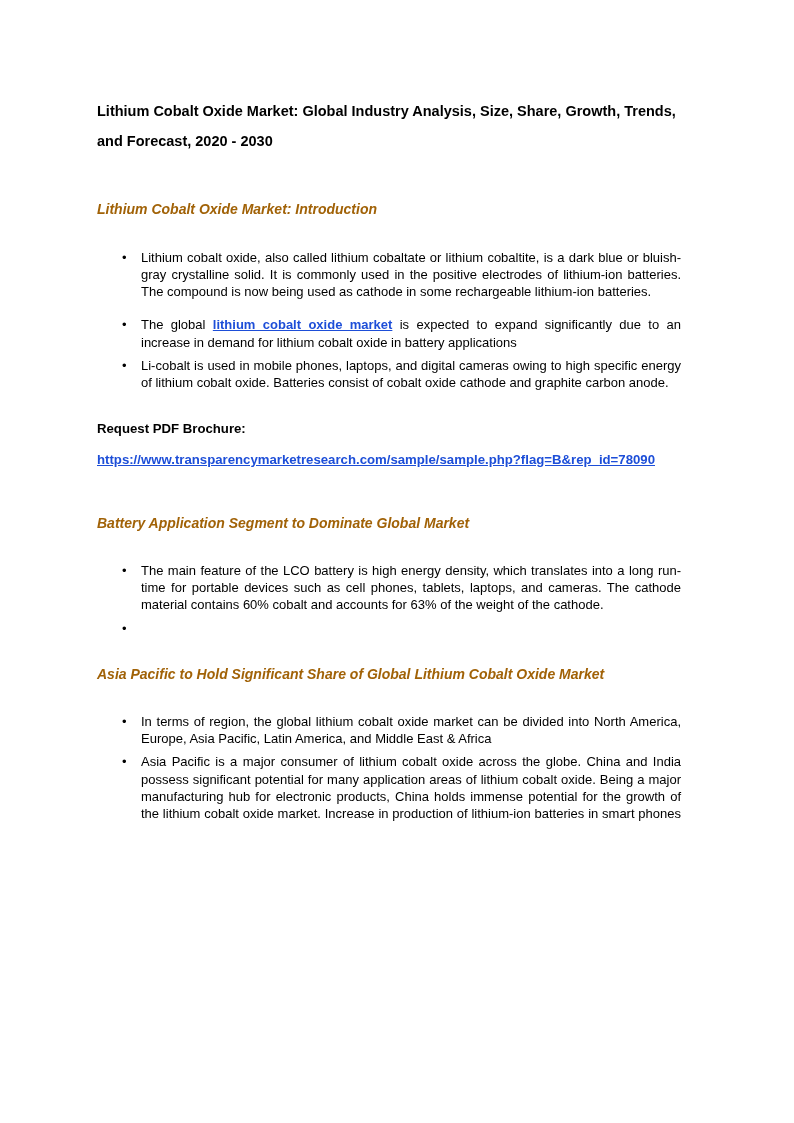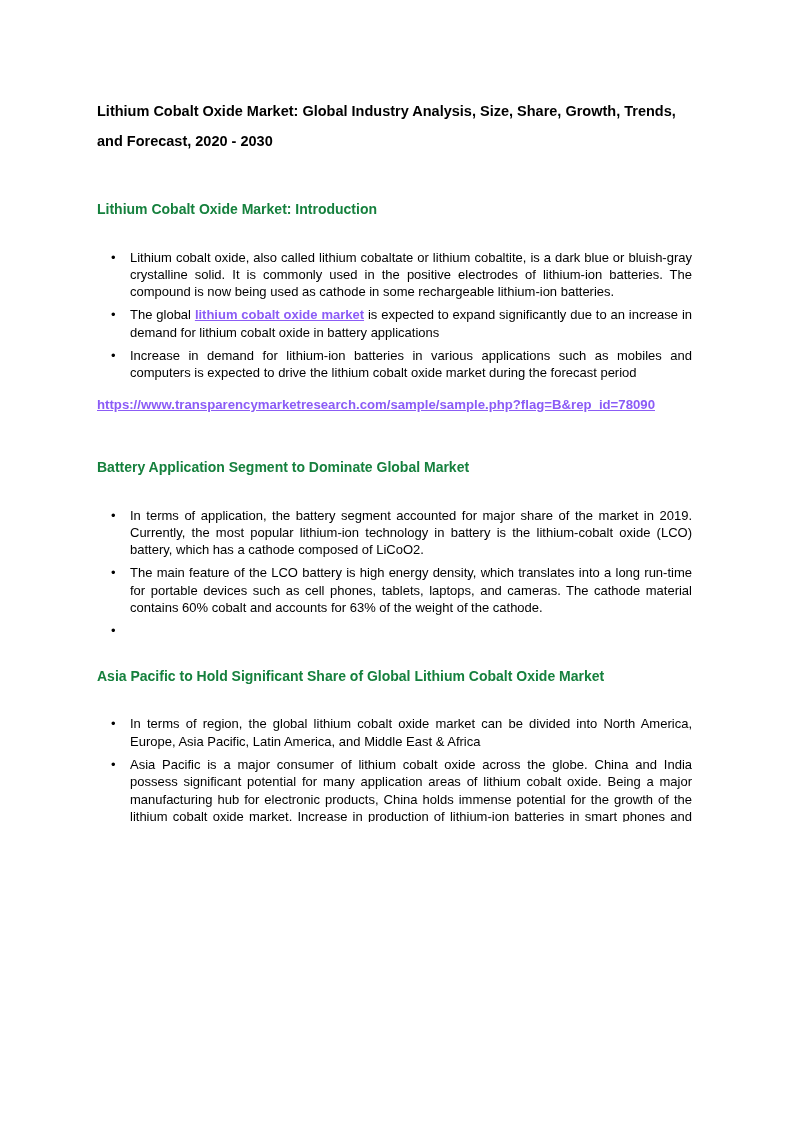--- a/index.html
+++ b/index.html
@@ -18,49 +18,50 @@
     overflow: hidden;
   }
   .doc-title {
     font-size: 14.5px;
     font-weight: bold;
     line-height: 2.05;
     margin: 0;
     color: #000000;
   }
   .section-heading {
-    color: #15803d;
+    color: #a16207;
     font-size: 14px;
     font-weight: bold;
     margin: 44px 0 30px 0;
     line-height: 1.3;
+    font-style: italic;
   }
   .section-heading.tight { margin-top: 28px; }
   .bullets {
     list-style: none;
-    margin: 5px;
+    margin: 16px;
     padding: 0;
   }
   .bullets li {
     position: relative;
     padding-left: 28px;
     font-size: 13px;
     line-height: 1.33;
     text-align: justify;
     margin: 0 0 6px 0;
     min-height: 17px;
   }
   .bullets li::before {
     content: "\2022";
     position: absolute;
     left: 9px;
     top: 0;
   }
   .inline-link, .doc-link {
-    color: #8b5cf6;
+    color: #1d4ed8;
     font-weight: bold;
     text-decoration: underline;
     cursor: pointer;
   }
   .brochure-label {
     font-size: 13.2px;
     font-weight: bold;
     margin: 28px 0 0 0;
     line-height: 1.3;
   }
@@ -78,28 +79,28 @@
 
   <h1 class="doc-title">Lithium Cobalt Oxide Market: Global Industry Analysis, Size, Share, Growth, Trends, and Forecast, 2020 - 2030</h1>
 
   <h2 class="section-heading">Lithium Cobalt Oxide Market: Introduction</h2>
   <ul class="bullets">
     <li><span>Lithium cobalt oxide, also called lithium cobaltate or lithium cobaltite, is a dark blue or bluish-gray crystalline solid. It is commonly used in the positive electrodes of lithium-ion batteries. The compound is now being used as cathode in some rechargeable lithium-ion batteries.</span></li>
   </ul>
 
   <ul class="bullets">
     <li><span>The global </span><a href="#" class="inline-link">lithium cobalt oxide market</a><span> is expected to expand significantly due to an increase in demand for lithium cobalt oxide in battery applications</span></li>
-    <li><span>Increase in demand for lithium-ion batteries in various applications such as mobiles and computers is expected to drive the lithium cobalt oxide market during the forecast period</span></li>
+    <li><span>Li-cobalt is used in mobile phones, laptops, and digital cameras owing to high specific energy of lithium cobalt oxide. Batteries consist of cobalt oxide cathode and graphite carbon anode.</span></li>
   </ul>
 
+  <p class="brochure-label">Request PDF Brochure:</p>
   <p class="brochure-link-wrap"><a href="#" class="doc-link">https://www.transparencymarketresearch.com/sample/sample.php?flag=B&amp;rep_id=78090</a></p>
 
   <h2 class="section-heading">Battery Application Segment to Dominate Global Market</h2>
   <ul class="bullets">
-    <li><span>In terms of application, the battery segment accounted for major share of the market in 2019. Currently, the most popular lithium-ion technology in battery is the lithium-cobalt oxide (LCO) battery, which has a cathode composed of LiCoO2.</span></li>
     <li><span>The main feature of the LCO battery is high energy density, which translates into a long run-time for portable devices such as cell phones, tablets, laptops, and cameras. The cathode material contains 60% cobalt and accounts for 63% of the weight of the cathode.</span></li>
     <li><span></span></li>
   </ul>
 
   <h2 class="section-heading tight">Asia Pacific to Hold Significant Share of Global Lithium Cobalt Oxide Market</h2>
   <ul class="bullets">
     <li><span>In terms of region, the global lithium cobalt oxide market can be divided into North America, Europe, Asia Pacific, Latin America, and Middle East &amp; Africa</span></li>
     <li><span>Asia Pacific is a major consumer of lithium cobalt oxide across the globe. China and India possess significant potential for many application areas of lithium cobalt oxide. Being a major manufacturing hub for electronic products, China holds immense potential for the growth of the lithium cobalt oxide market. Increase in production of lithium-ion batteries in smart phones and electric vehicles is driving the lithium cobalt oxide market in China.</span></li>
   </ul>
 

